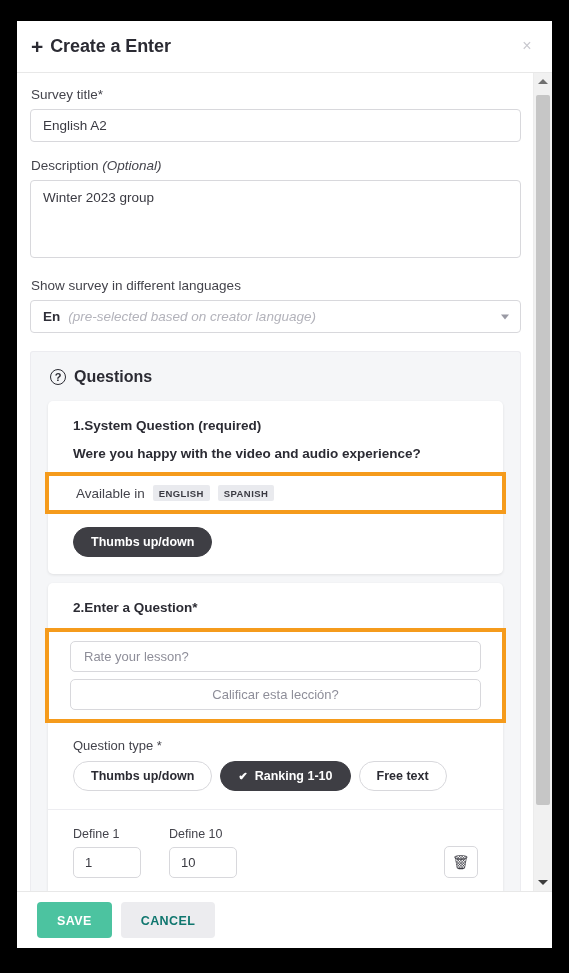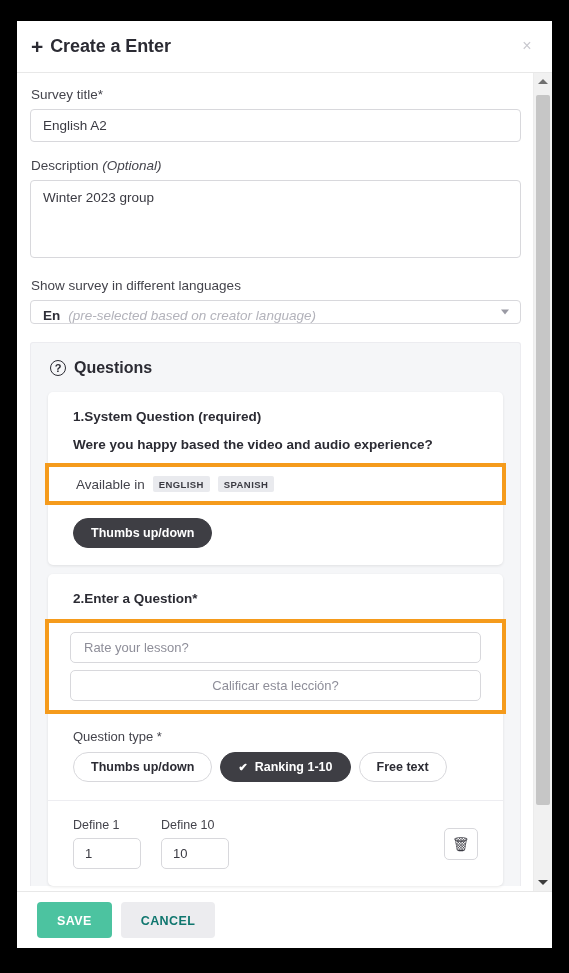--- a/index.html
+++ b/index.html
@@ -96,25 +96,25 @@
     padding: 9px 12px;
     font-size: 13.5px;
     color: #3a3a42;
     font-family: "Liberation Sans", sans-serif;
     resize: none;
     outline: none;
   }
   .gap { height: 16px; }
   .lang-select {
     width: 100%;
-    height: 24px;
+    height: 33px;
     border: 1px solid #d8d8dc;
     border-radius: 4px;
     display: flex;
-    align-items: flex-end;
+    align-items: center;
     padding: 0 12px;
     position: relative;
     background: #fff;
     cursor: pointer;
   }
   .lang-code {
     font-size: 13.5px; font-weight: bold; color: #2f2f38; margin-right: 8px;
   }
   .lang-hint {
     font-size: 13.5px; color: #b3b3bb; font-style: italic;
@@ -215,21 +215,21 @@
     background: #fff;
   }
   .sub-input::placeholder { color: #8e8e99; }
   .sub-input + .sub-input { margin-top: 7px; text-align: center; }
   .qtype-label {
     font-size: 13px; color: #44444c; margin: 15px 0 8px 0;
   }
   .qtype-row { display: flex; gap: 8px; align-items: center; }
   .divider { height: 1px; background: #ededf1; margin: 18px 0 0 0; }
   .define-row {
-    display: flex; align-items: center; gap: 20px;
+    display: flex; align-items: flex-end; gap: 28px;
     padding: 17px 25px 0 25px;
   }
   .define-col { display: flex; flex-direction: column; }
   .define-label { font-size: 12.5px; color: #44444c; margin-bottom: 6px; }
   .define-input {
     width: 68px; height: 31px;
     border: 1px solid #d8d8dc;
     border-radius: 5px;
     padding: 0 11px;
     font-size: 13px; color: #3a3a42;
@@ -337,21 +337,21 @@
       
       <div class="questions-panel">
         <div class="questions-head">
           <span class="q-icon">?</span>
           <span>Questions</span>
         </div>
 
         <div class="q-card">
           <div class="pad">
             <div class="q-title">1.System Question (required)</div>
-            <div class="q-text">Were you happy based the video and audio experience?</div>
+            <div class="q-text">Were you happy with the video and audio experience?</div>
           </div>
           <div class="hl">
             <div class="avail-row">
               <span>Available in</span>
               <span class="badge">ENGLISH</span>
               <span class="badge">SPANISH</span>
             </div>
           </div>
           <div class="thumbs-wrap">
             <span class="pill dark">Thumbs up/down</span>

